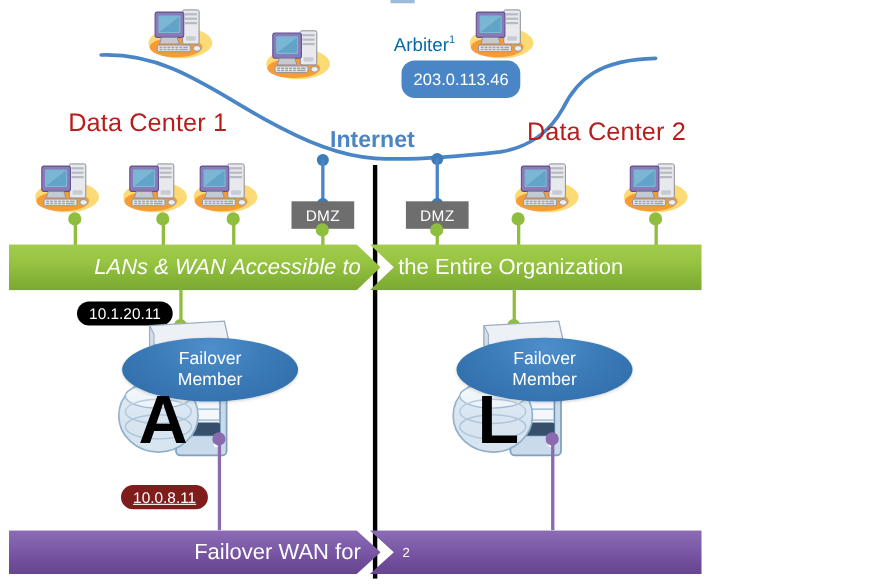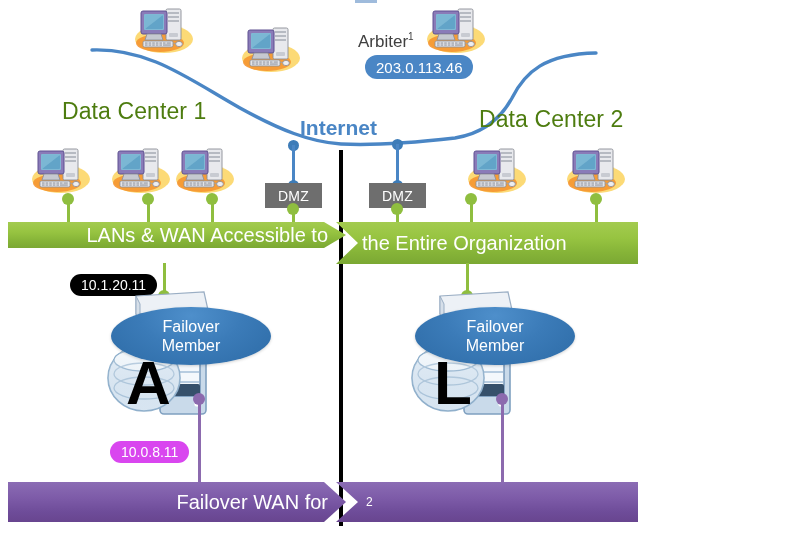--- a/index.html
+++ b/index.html
@@ -13,54 +13,54 @@
     width:790px;
     height:534px;
     background:#ffffff;
     overflow:hidden;
   }
   .abs{position:absolute;}
 
   
   .dc-title{
     font-size:23px;
-    color:#4d7c0f;
+    color:#b91c1c;
     letter-spacing:.1px;
     white-space:nowrap;
     font-weight:400;
   }
   .internet-label{
     font-size:21px;
     font-weight:bold;
     color:#4A86C5;
     white-space:nowrap;
   }
   .arbiter-label{
     font-size:17px;
-    color:#404040;
+    color:#0369a1;
     white-space:nowrap;
   }
   .arbiter-label sup{font-size:10px;}
 
   
   .pill{
     display:flex;
     align-items:center;
     justify-content:center;
     color:#ffffff;
     white-space:nowrap;
     border-radius:11px;
     font-size:14px;
     height:22px;
     padding:0 11px;
     box-sizing:border-box;
   }
-  .pill-blue{background:#4A86C5;border-radius:12px;height:24px;font-size:15px;}
+  .pill-blue{background:#4A86C5;border-radius:12px;height:34px;font-size:15px;}
   .pill-green{background:#000000;}
-  .pill-purple{background:#d946ef;}
+  .pill-purple{background:#7f1d1d;text-decoration:underline;}
 
   
   .dmz-box{
     width:57px;height:25px;
     background:#6E6E6E;
     color:#ffffff;
     font-size:14px;
     display:flex;align-items:center;justify-content:center;
     letter-spacing:.3px;
   }
@@ -481,21 +481,21 @@
           <rect x="30" y="41.4" width="7.8" height="1.3"></rect>
       </g>
       <ellipse cx="46" cy="41" rx="3.4" ry="2.6" fill="#EDEEF1" stroke="#8A8D95" stroke-width=".8"></ellipse>
       <path d="M40 40 L43 40.6" stroke="#9EA2AB" stroke-width=".8" fill="none"></path>
     </svg>
   </div>
   <div class="dot dot-green" style="left:590px;top:193px;width:12px;height:12px;"></div>
   <div class="v-line line-green" style="left:595px;top:197px;height:50px;"></div>
 
   <div class="banner-wrap" style="left:0px;top:222px;width:790px;height:42px;">
-    <div class="chev chev-left green-grad" style="left:8px;top:0;width:338px;height:26px;">
+    <div class="chev chev-left green-grad" style="left:8px;top:0;width:338px;height:42px;font-style:italic;">
       <span>LANs &amp; WAN Accessible to</span>
     </div>
     <div class="chev chev-right green-grad" style="left:336px;top:0;width:302px;height:42px;">
       <span>the Entire Organization</span>
     </div>
   </div>
 
   <div class="v-line line-green" style="left:163px;top:263px;height:32px;"></div>
   <div class="dot dot-green" style="left:158px;top:290px;width:12px;height:12px;"></div>
   <div class="abs pill pill-green" style="left:70px;top:274px;">

